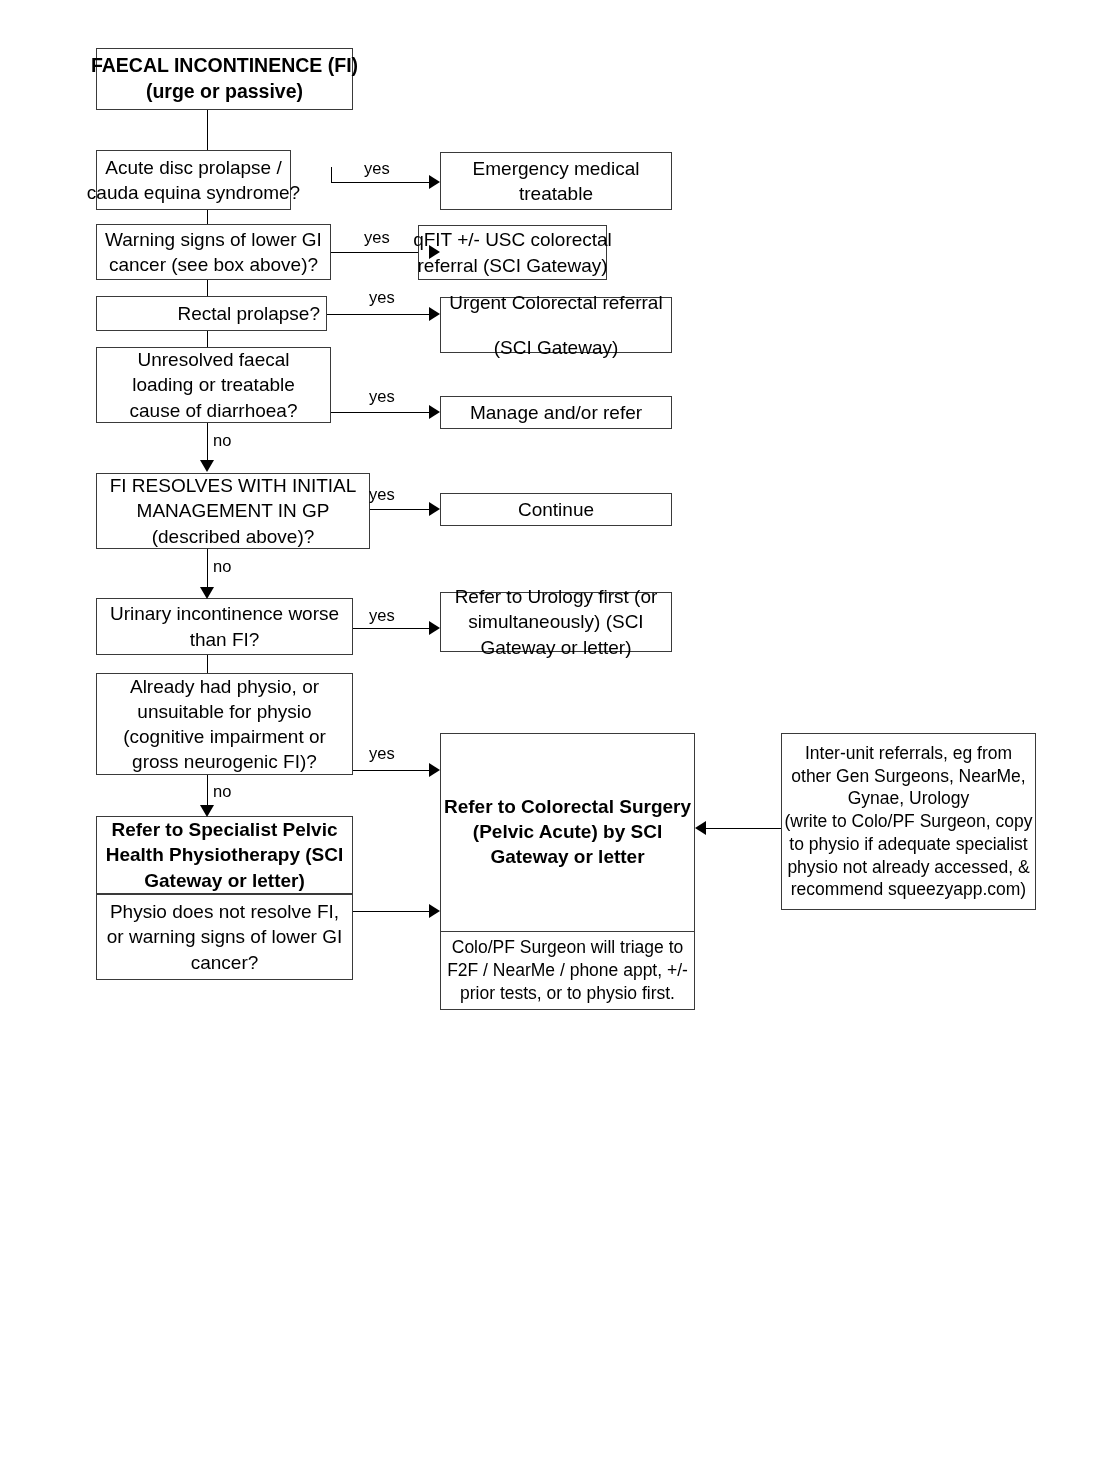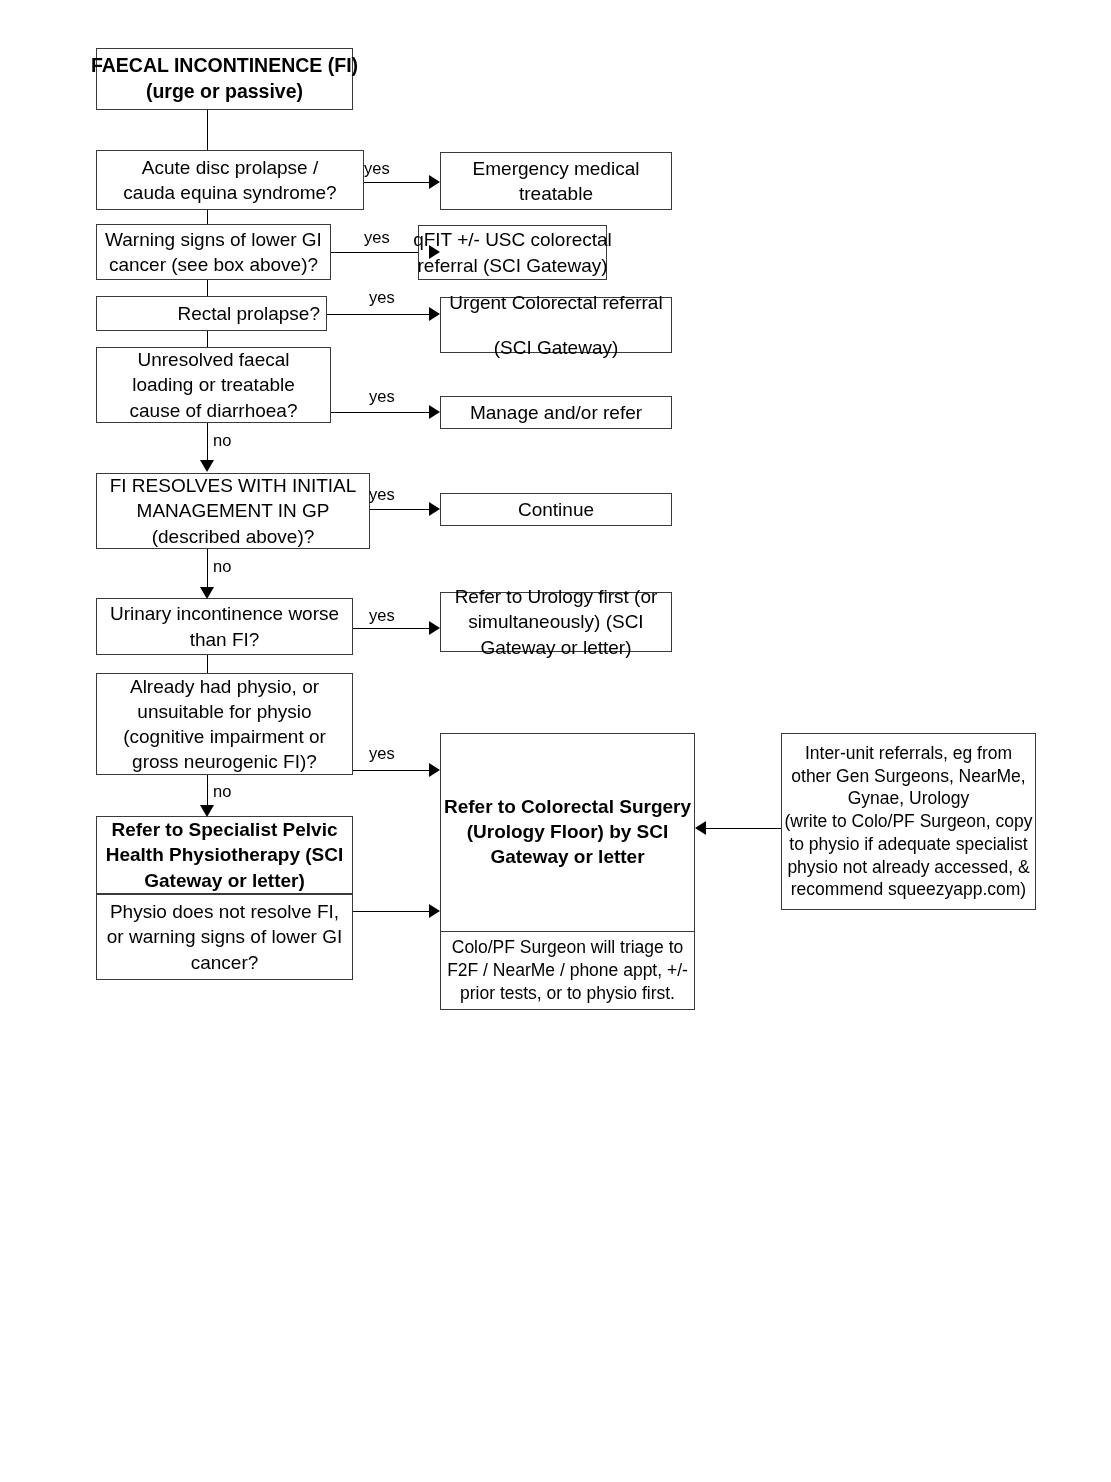--- a/index.html
+++ b/index.html
@@ -76,21 +76,21 @@
 
 <div id="canvas">
 
   <div class="box bold" style="left:96px;top:48px;width:257px;height:62px;font-size:19.5px;">
     <span>FAECAL INCONTINENCE (FI)</span>
     <span>(urge or passive)</span>
   </div>
 
   <div class="vline" style="left:207px;top:110px;height:40px;"></div>
 
-  <div class="box" style="left:96px;top:150px;width:268px;height:60px;">
+  <div class="box" style="left:96px;top:150px;width:195px;height:60px;">
     <span>Acute disc prolapse /</span>
     <span>cauda equina syndrome?</span>
   </div>
 
   <div class="vline" style="left:207px;top:210px;height:14px;"></div>
 
   <div class="box" style="left:96px;top:224px;width:235px;height:56px;">
     <span>Warning signs of lower GI</span>
     <span>cancer (see box above)?</span>
   </div>
@@ -177,21 +177,21 @@
   </div>
 
   <div class="box" style="left:440px;top:592px;width:232px;height:60px;">
     <span>Refer to Urology first (or</span>
     <span>simultaneously) (SCI</span>
     <span>Gateway or letter)</span>
   </div>
 
   <div class="box bold" style="left:440px;top:733px;width:255px;height:277px;justify-content:flex-start;padding-top:60px;">
     <span>Refer to Colorectal Surgery</span>
-    <span>(Urology Floor) by SCI</span>
+    <span>(Pelvic Acute) by SCI</span>
     <span>Gateway or letter</span>
   </div>
 
   <div class="box small" style="left:440px;top:931px;width:255px;height:79px;z-index:4;">
     <span>Colo/PF Surgeon will triage to</span>
     <span>F2F / NearMe / phone appt, +/-</span>
     <span>prior tests, or to physio first.</span>
   </div>
 
   <div class="box small" style="left:781px;top:733px;width:255px;height:177px;line-height:1.3;">

